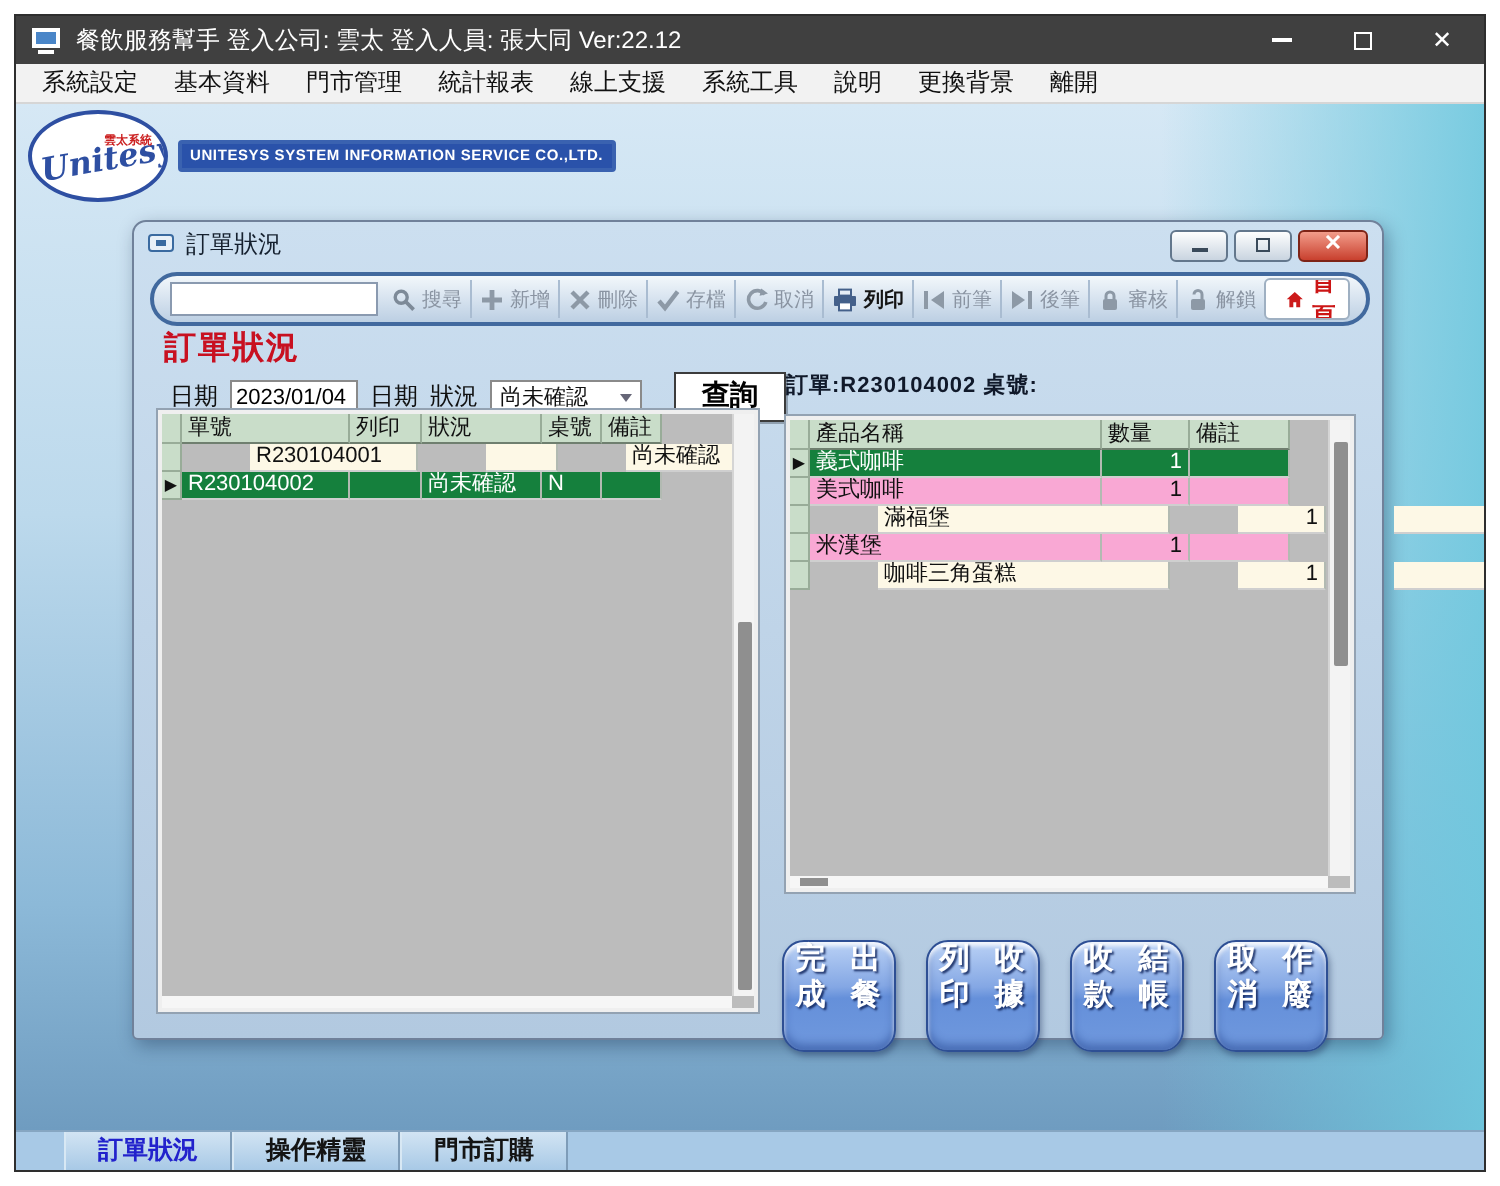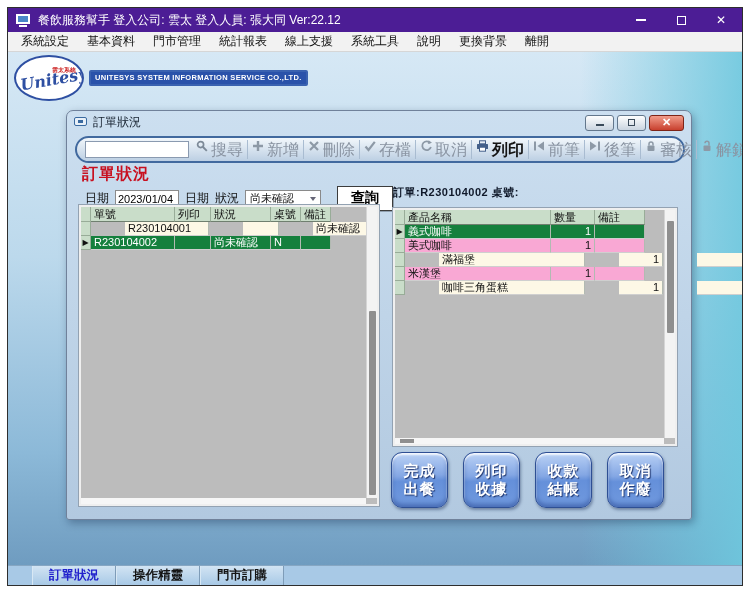--- a/index.html
+++ b/index.html
@@ -3,21 +3,21 @@
 <meta charset="utf-8">
 <style>
   * { box-sizing: border-box; margin: 0; padding: 0; }
   html,body { width:750px; height:593px; background:#fff; font-family:"Liberation Sans",sans-serif; overflow:hidden; }
   body { position:relative; }
 
   .app-window { position:absolute; left:7px; top:7px; width:736px; height:579px;
     border:1px solid #2e2e2e; display:flex; flex-direction:column; background:#cfe3f2; }
 
   
-  .titlebar { height:24px; background:#4c1d95; color:#fff; display:flex; align-items:center;
+  .titlebar { height:24px; background:#404040; color:#fff; display:flex; align-items:center;
     padding:0 8px; font-size:12px; flex:0 0 auto; }
   .app-icon { width:16px; height:13px; margin-right:6px; position:relative; flex:0 0 auto; }
   .app-icon .scr { position:absolute; left:0; top:0; width:14px; height:10px; border:2px solid #fff; background:#4a86c8; }
   .app-icon .base { position:absolute; left:3px; top:11px; width:8px; height:2px; background:#fff; }
   .win-controls { margin-left:auto; display:flex; align-items:center; gap:26px; padding-right:6px; }
   .wc { display:flex; align-items:center; justify-content:center; width:14px; height:14px; cursor:default; }
   .wc-min-bar { width:10px; height:2px; background:#fff; }
   .wc-max-box { width:9px; height:9px; border:1.5px solid #fff; }
   .wc-close-glyph { color:#fff; font-size:12px; line-height:12px; }
 
@@ -59,21 +59,21 @@
   .iw-btn .mini-bar { width:8px; height:2px; background:#3a4a5a; margin-top:5px; }
   .iw-btn .maxi-box { width:7px; height:7px; border:1.5px solid #3a4a5a; }
   .iw-btn.close { width:35px; background:linear-gradient(#f29c8a,#c8402e); border-color:#7e2417; color:#fff; font-weight:bold; font-size:11px; }
 
   
   .toolbar { position:absolute; left:8px; top:25px; width:610px; height:27px;
     border:2px solid #41699e; border-radius:14px; background:linear-gradient(#f2f7fb,#bccfe3);
     display:flex; align-items:center; padding:0 8px; }
   .tb-input { width:104px; height:17px; border:1px solid #8a9ab0; background:#fff; font-size:11px;
     padding:0 3px; margin-right:3px; outline:none; }
-  .tb-btn { display:flex; align-items:flex-start; gap:3px; padding:0 4px; height:19px; font-size:16px;
+  .tb-btn { display:flex; align-items:center; gap:3px; padding:0 4px; height:19px; font-size:10px;
     color:#8a94a2; border-left:1px solid #a9bcd1; white-space:nowrap; cursor:default;font-family:Liberation Serif, serif; }
   .tb-btn.first { border-left:none; }
   .tb-btn.enabled { color:#141414; font-weight:bold; }
   .tb-btn svg { flex:0 0 auto; }
   .tb-right { margin-left:auto; display:flex; align-items:center; background:#fff;
     border:1px solid #9fb0c2; border-radius:3px; height:21px; overflow:hidden; }
   .tb-red { display:flex; align-items:center; gap:4px; padding:0 10px; color:#cc1515; font-weight:bold;
     font-size:12px; height:100%; }
 
   
@@ -114,22 +114,22 @@
   .hthumb { position:absolute; left:5px; top:1px; width:14px; height:4px; background:#8f8f8f; }
 
   .order-heading { position:absolute; left:326px; top:74px; font-size:11px; font-weight:bold; color:#10192a; letter-spacing:.5px; }
 
   
   .action-row { position:absolute; left:324px; top:341px; display:flex; gap:15px; }
   .action-btn { width:57px; height:56px; border-radius:11px; border:1px solid #2e4f94;
     background:linear-gradient(178deg,#bcd3f6 0%,#84a7e4 42%,#6590da 52%,#7099de 100%);
     box-shadow:inset 0 2px 2px rgba(255,255,255,.85), inset 0 -3px 4px rgba(25,55,130,.45), 1px 2px 3px rgba(30,50,90,.45);
     color:#fff; font-weight:bold; font-size:15px; line-height:18px; text-align:center;
-    display:flex; flex-direction:column; justify-content:center; text-shadow:1px 1px 1px rgba(15,35,90,.85);
-    letter-spacing:1px; cursor:default; }
+    display:flex; flex-direction:row; justify-content:center; text-shadow:1px 1px 1px rgba(15,35,90,.85);
+    letter-spacing:1px; cursor:default;margin-top:18px; }
 
   
   .bottom-tabs { height:20px; background:#a8c9e6; border-top:1px solid #86a6c2; display:flex;
     padding-left:24px; flex:0 0 auto; }
   .tab { width:84px; display:flex; align-items:center; justify-content:center; font-size:12.5px;
     font-weight:bold; color:#141414; background:linear-gradient(#d2e4f3,#a8c9e6);
     border-right:1px solid #7e9cb8; border-left:1px solid #d8e8f4; cursor:default; }
   .tab.active { color:#2222cc; }
   .tab-filler { flex:1; }
 </style>

